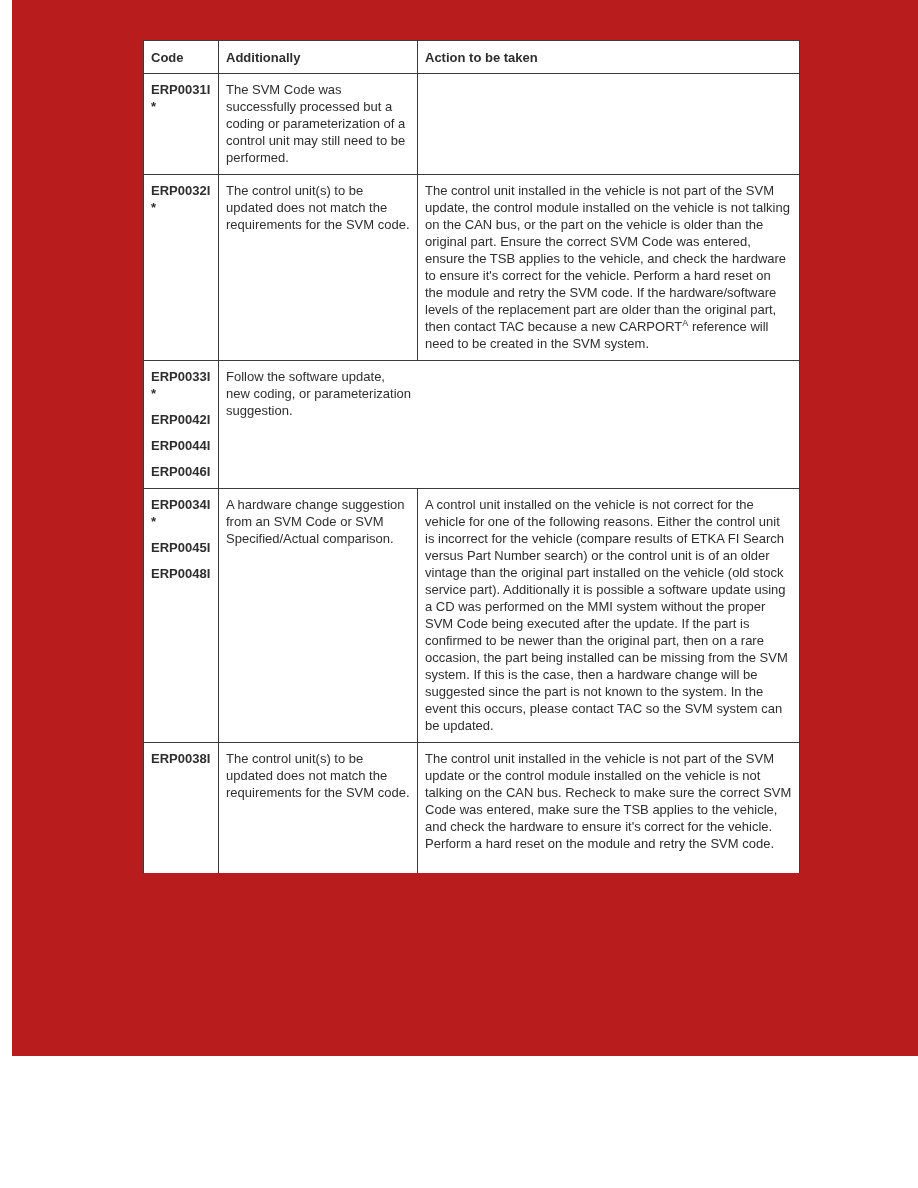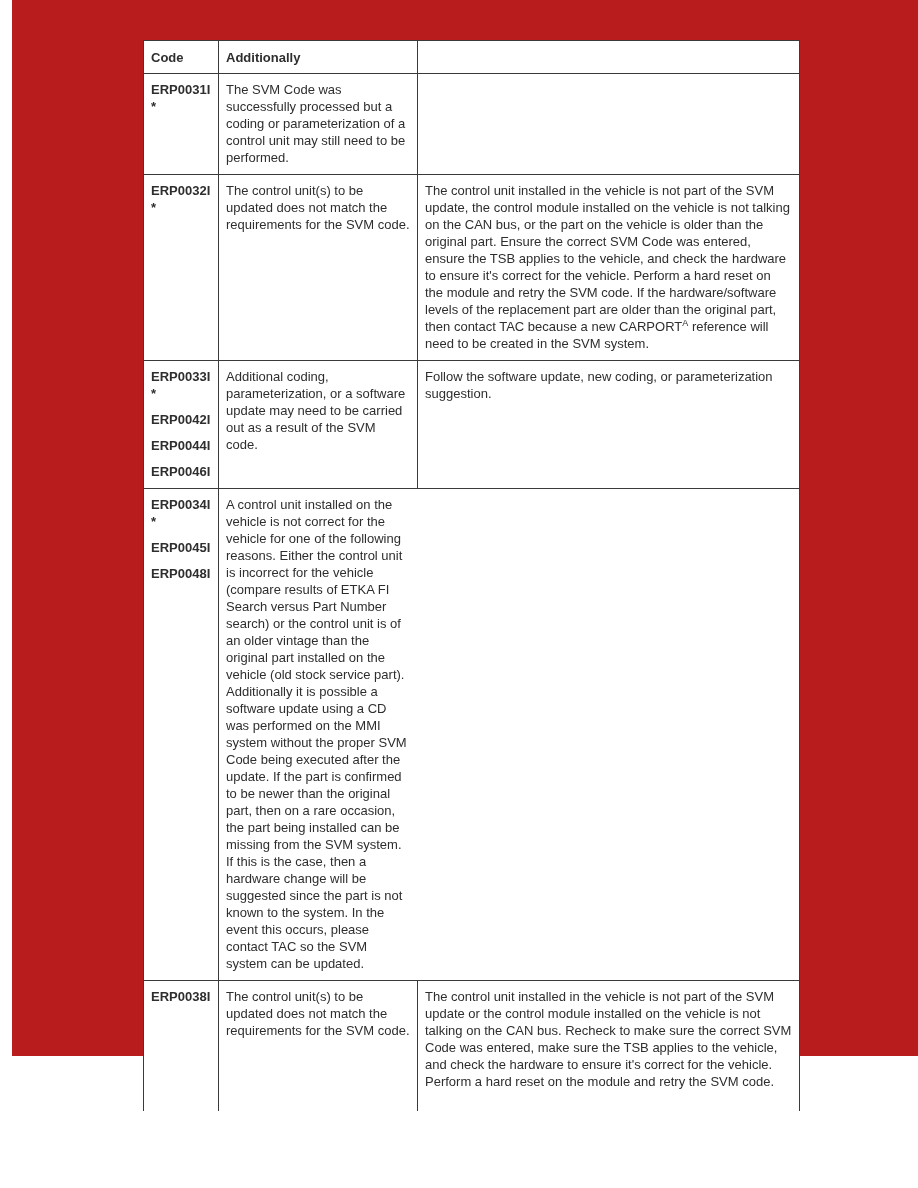--- a/index.html
+++ b/index.html
@@ -79,20 +79,21 @@
 </style>
 </head>
 <body>
 
 <div class="page">
   <div class="doc-table">
 
     <div class="t-row header-row">
       <div class="cell b-right">Code</div>
       <div class="cell b-right">Additionally</div>
+      <div class="cell">Action to be taken</div>
     </div>
 
     <div class="t-row row-1">
       <div class="cell b-right">
         <div class="code-line">ERP0031I</div>
         <div class="code-line">*</div>
       </div>
       <div class="cell b-right">The SVM Code was successfully processed but a coding or parameterization of a control unit may still need to be performed.</div>
     </div>
 
@@ -106,31 +107,31 @@
     </div>
 
     <div class="t-row row-3">
       <div class="cell b-right">
         <div class="code-line">ERP0033I</div>
         <div class="code-line">*</div>
         <div class="code-line spaced">ERP0042I</div>
         <div class="code-line spaced">ERP0044I</div>
         <div class="code-line spaced">ERP0046I</div>
       </div>
-      <div class="cell b-right">Additional coding, parameterization, or a software update may need to be carried out as a result of the SVM code.</div>
       <div class="cell">Follow the software update, new coding, or parameterization suggestion.</div>
     </div>
 
     <div class="t-row row-4">
       <div class="cell b-right">
         <div class="code-line">ERP0034I</div>
         <div class="code-line">*</div>
         <div class="code-line spaced">ERP0045I</div>
         <div class="code-line spaced">ERP0048I</div>
       </div>
+      <div class="cell b-right">A hardware change suggestion from an SVM Code or SVM Specified/Actual comparison.</div>
       <div class="cell">A control unit installed on the vehicle is not correct for the vehicle for one of the following reasons. Either the control unit is incorrect for the vehicle (compare results of ETKA FI Search versus Part Number search) or the control unit is of an older vintage than the original part installed on the vehicle (old stock service part). Additionally it is possible a software update using a CD was performed on the MMI system without the proper SVM Code being executed after the update. If the part is confirmed to be newer than the original part, then on a rare occasion, the part being installed can be missing from the SVM system. If this is the case, then a hardware change will be suggested since the part is not known to the system.  In the event this occurs, please contact TAC so the SVM system can be updated.</div>
     </div>
 
     <div class="t-row row-5 last">
       <div class="cell b-right">
         <div class="code-line">ERP0038I</div>
       </div>
       <div class="cell b-right">The control unit(s) to be updated does not match the requirements for the SVM code.</div>
       <div class="cell">The control unit installed in the vehicle is not part of the SVM update or the control module installed on the vehicle is not talking on the CAN bus. Recheck to make sure the correct SVM Code was entered, make sure the TSB applies to the vehicle, and check the hardware to ensure it's correct for the vehicle. Perform a hard reset on the module and retry the SVM code.</div>
     </div>

